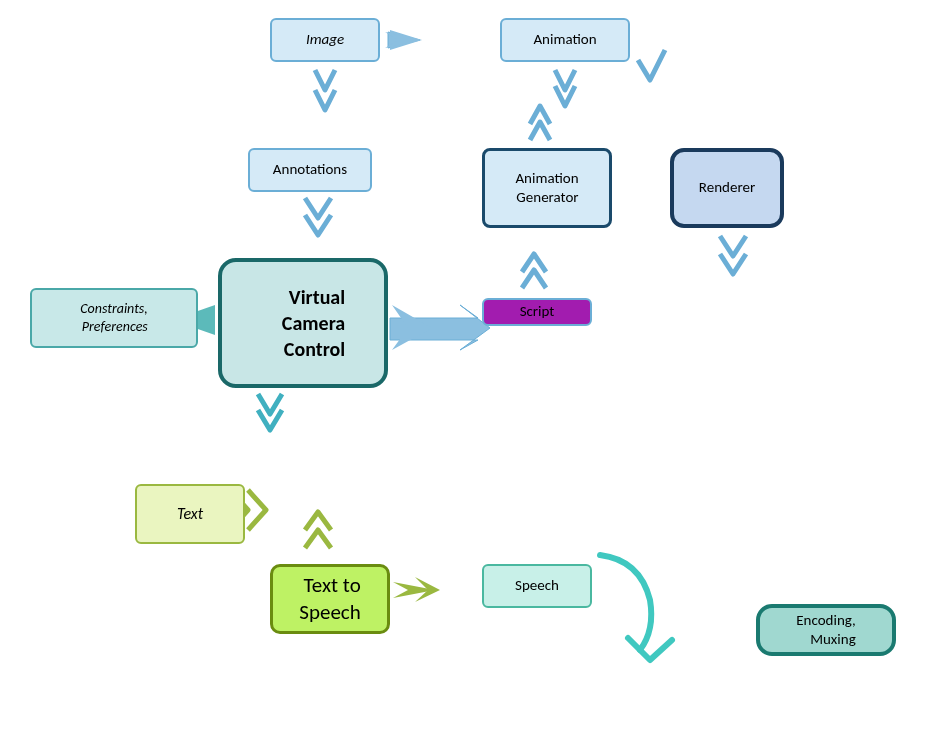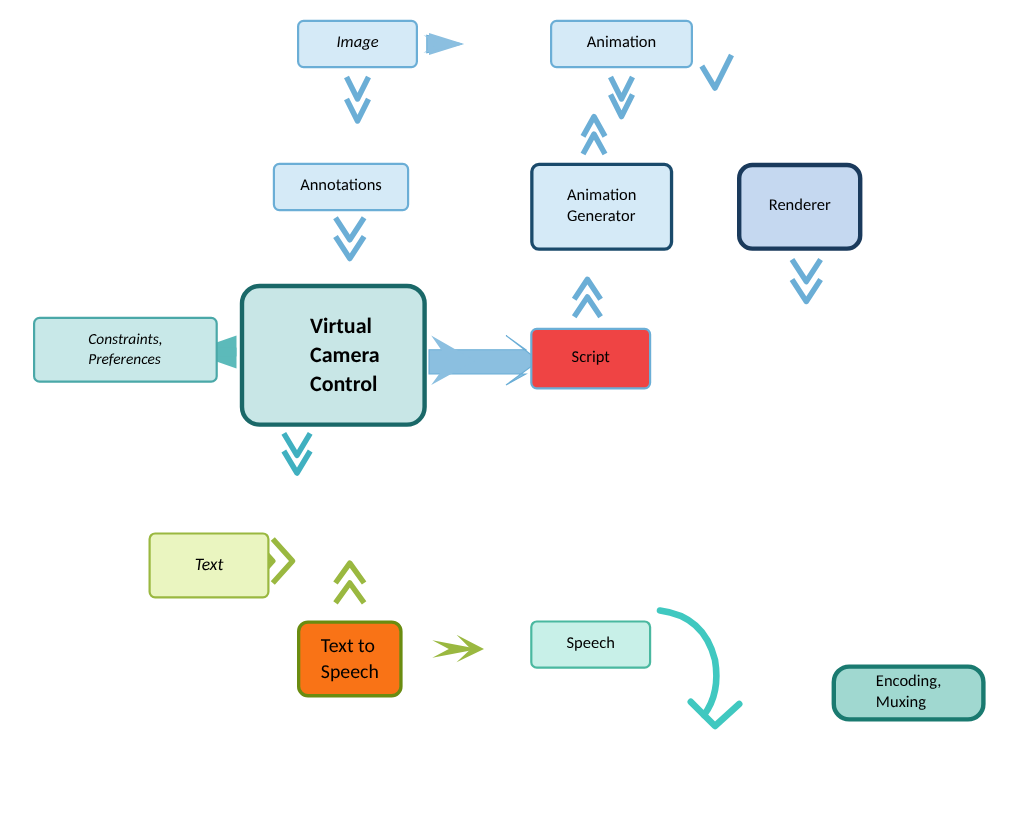--- a/index.html
+++ b/index.html
@@ -14,21 +14,21 @@
     .diagram {
       position: relative;
       width: 939px;
       height: 740px;
     }
     .box {
       position: absolute;
       display: flex;
       align-items: center;
       justify-content: center;
-      text-align: left;
+      text-align: right;
       font-size: 15px;
       line-height: 1.3;
       border: 2px solid;
       border-radius: 6px;
       padding: 6px 10px;
     }
     .box-italic {
       font-style: italic;
     }
     
@@ -119,30 +119,30 @@
   </div>
 
   <div class="box" style="left:218px;top:258px;width:170px;height:130px;background:#c8e6e6;border:4px solid #1a6868;border-radius:18px;font-size:20px;font-weight:bold;padding-left:31px;">
     <span>Virtual<br>Camera<br>Control</span>
   </div>
 
   <div class="box box-italic" style="left:30px;top:288px;width:168px;height:60px;background:#c8e8e8;border:2px solid #4aa8a8;border-radius:6px;font-style:italic;font-size:14px;">
     <span>Constraints,<br>Preferences</span>
   </div>
 
-  <div class="box" style="left:482px;top:298px;width:110px;height:56px;background:#ef4444;border:2px solid #6baed6;border-radius:6px;font-size:15px;">
+  <div class="box" style="left:482px;top:298px;width:110px;height:28px;background:#a21caf;border:2px solid #6baed6;border-radius:6px;font-size:15px;">
     <span>Script</span>
   </div>
 
 
   <div class="box box-italic" style="left:135px;top:484px;width:110px;height:60px;background:#eaf5c0;border:2px solid #9ab840;border-radius:6px;font-style:italic;font-size:16px;">
     <span>Text</span>
   </div>
 
-  <div class="box" style="left:270px;top:564px;width:96px;height:70px;background:#f97316;border:3px solid #6a8c10;border-radius:10px;font-size:18px;">
+  <div class="box" style="left:270px;top:564px;width:120px;height:70px;background:#bef264;border:3px solid #6a8c10;border-radius:10px;font-size:21px;">
     <span>Text to<br>Speech</span>
   </div>
 
 
   <div class="box" style="left:482px;top:564px;width:110px;height:44px;background:#c8f0e8;border:2px solid #4ab8a0;border-radius:6px;font-size:15px;">
     <span>Speech</span>
   </div>
 
   <div class="box" style="left:756px;top:604px;width:140px;height:52px;background:#a0d8d0;border:4px solid #1a7a70;border-radius:16px;font-size:15px;">
     <span>Encoding,<br>Muxing</span>

